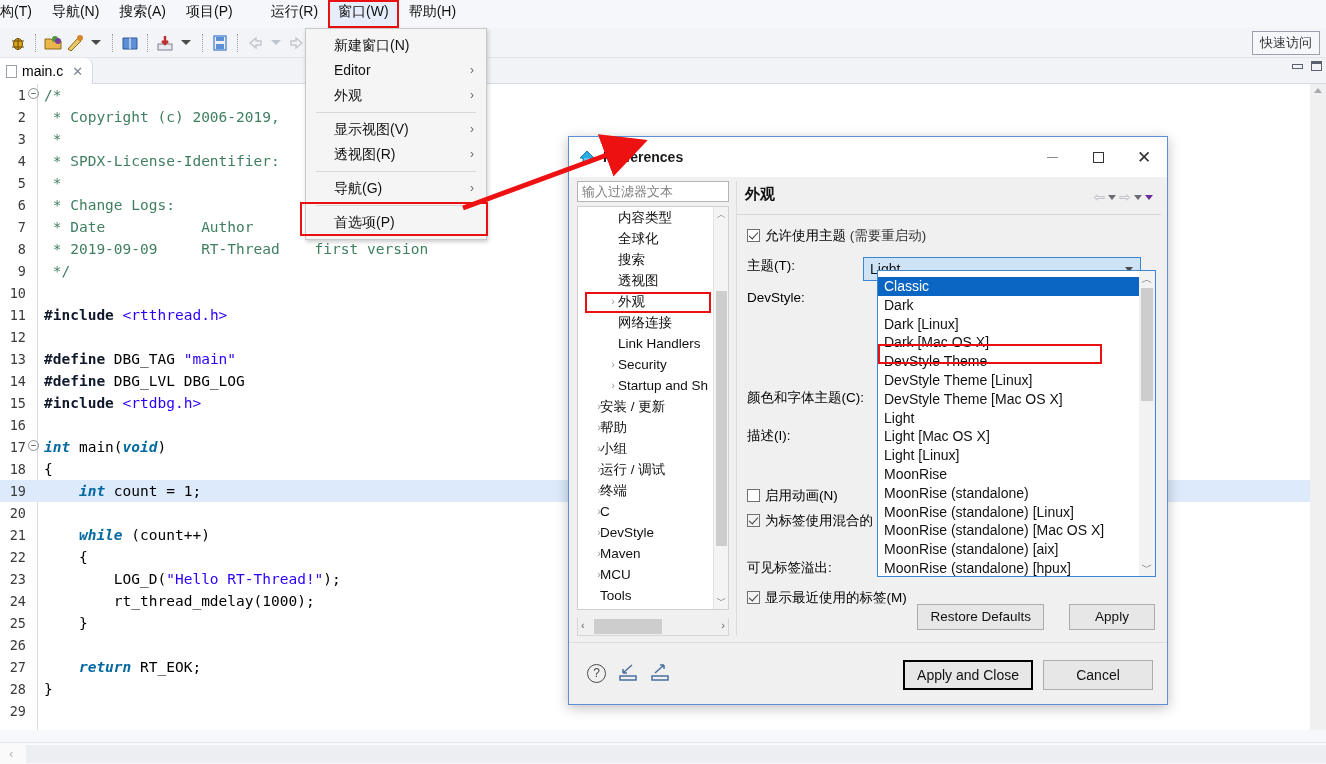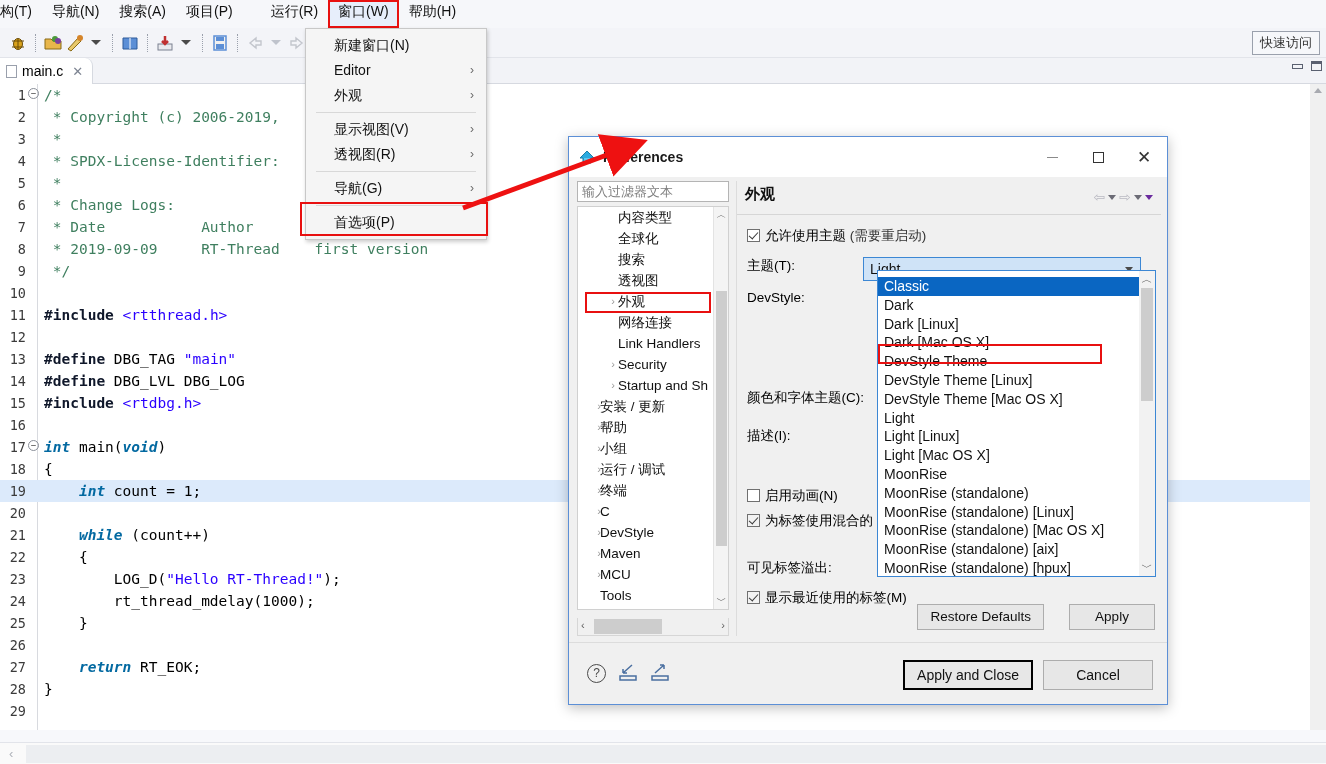--- a/index.html
+++ b/index.html
@@ -613,22 +613,22 @@
   <div class="dropdown-list">
     <div id="theme-options" style="position:absolute;left:0;top:6px;right:16px;">
         <div class="dl-item sel">Classic</div>
         <div class="dl-item">Dark</div>
         <div class="dl-item">Dark [Linux]</div>
         <div class="dl-item">Dark [Mac OS X]</div>
         <div class="dl-item">DevStyle Theme</div>
         <div class="dl-item">DevStyle Theme [Linux]</div>
         <div class="dl-item">DevStyle Theme [Mac OS X]</div>
         <div class="dl-item">Light</div>
+        <div class="dl-item">Light [Mac OS X]</div>
         <div class="dl-item">Light [Linux]</div>
-        <div class="dl-item">Light [Mac OS X]</div>
         <div class="dl-item">MoonRise</div>
         <div class="dl-item">MoonRise (standalone)</div>
         <div class="dl-item">MoonRise (standalone) [Linux]</div>
         <div class="dl-item">MoonRise (standalone) [Mac OS X]</div>
         <div class="dl-item">MoonRise (standalone) [aix]</div>
         <div class="dl-item">MoonRise (standalone) [hpux]</div>
         <div class="dl-item">MoonRise (standalone) [solaris]</div>
       </div>
     <div class="dl-scroll">
       <span class="ar up">︿</span>

